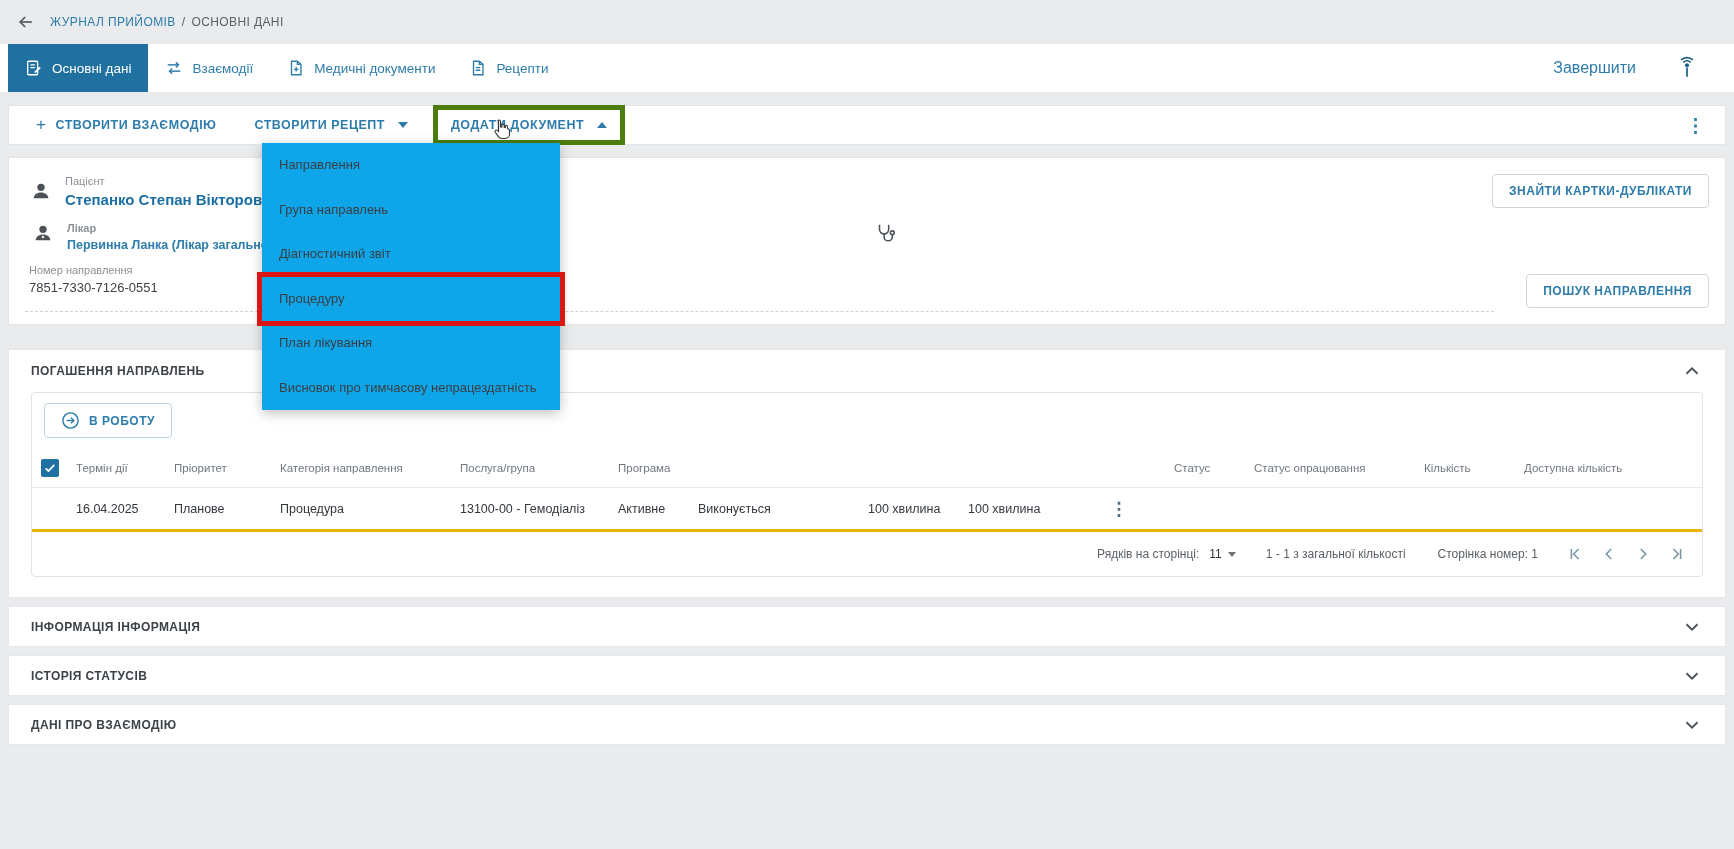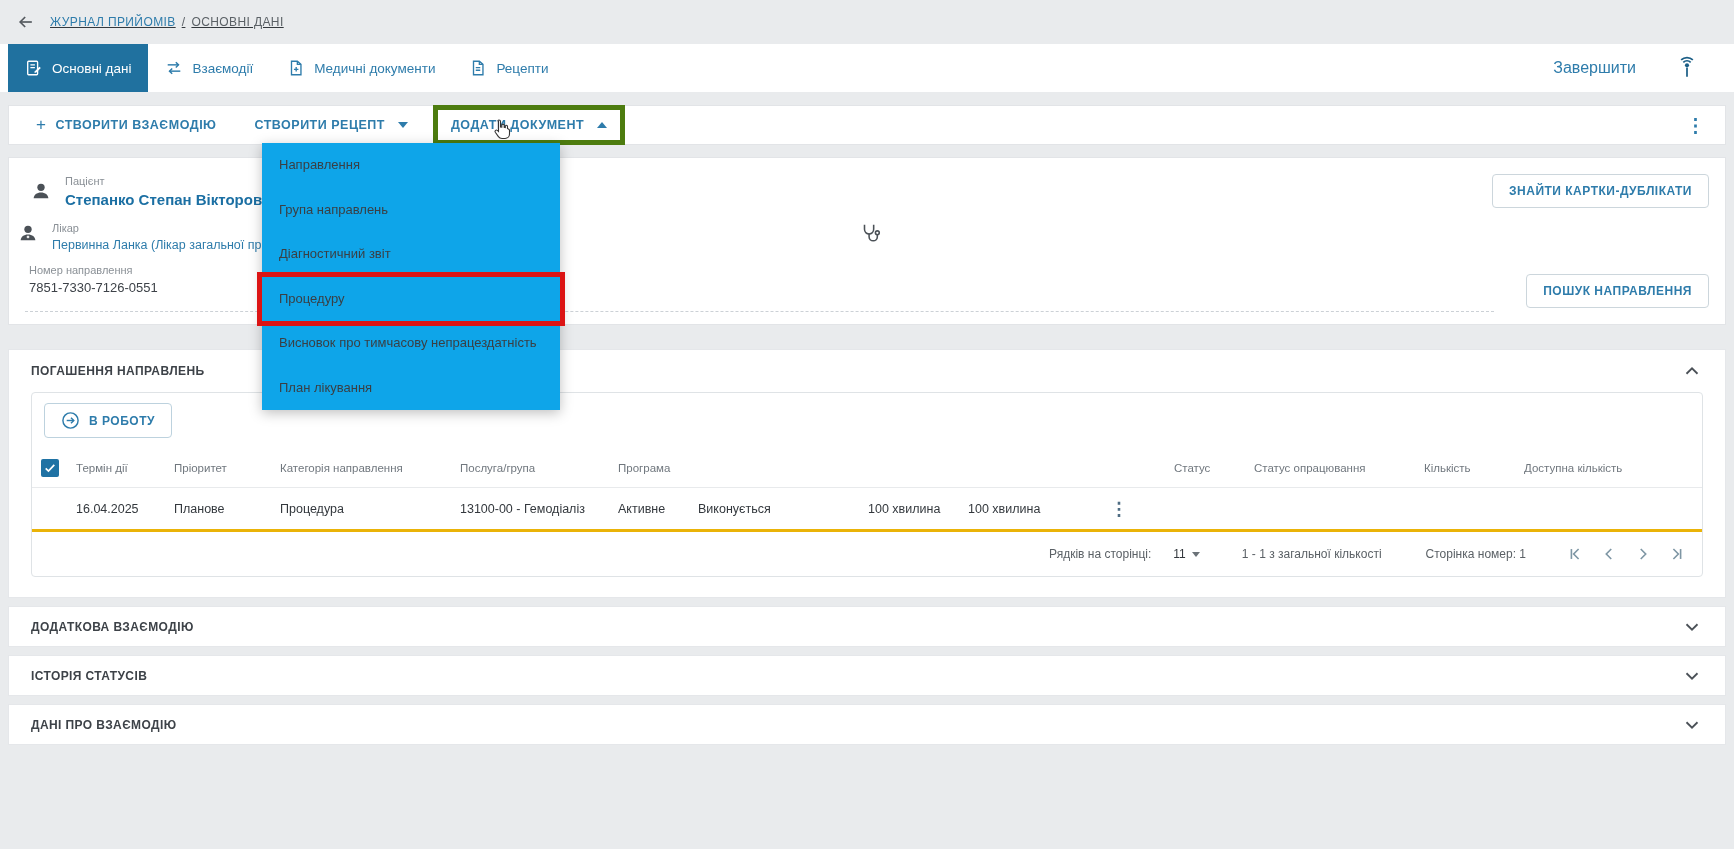--- a/index.html
+++ b/index.html
@@ -2,21 +2,21 @@
 <html><head>
 <meta charset="utf-8">
 <style>
   * { margin:0; padding:0; box-sizing:border-box; }
   html,body { width:1734px; height:849px; background:#e9ebed; font-family:"Liberation Sans",sans-serif; overflow:hidden; color:#33383d; }
   .page { position:relative; width:1734px; height:849px; }
 
   
   .topbar { height:36px; display:flex; align-items:center; padding:8px 16px 0 16px; gap:14px; }
   .back-btn { background:none; border:none; cursor:pointer; display:flex; align-items:center; }
-  .breadcrumb { font-size:12px; letter-spacing:.4px; display:flex; gap:6px;text-decoration:underline; }
+  .breadcrumb { font-size:12px; letter-spacing:.4px; display:flex; gap:6px; }
   .bc-link { color:#2e7cab; cursor:pointer; }
   .bc-sep, .bc-current { color:#5b6166; }
 
   
   .tabbar { margin-top:8px; height:48px; background:#fff; display:flex; align-items:stretch; padding-left:8px; }
   .tab { display:flex; align-items:center; gap:9px; padding:0 17px; font-size:13.5px; color:#2e7cab; cursor:pointer; white-space:nowrap; }
   .tab.active { background:#20719f; color:#fff; }
   .finish-link { margin-left:auto; align-self:center; font-size:16px; color:#2e7cab; cursor:pointer; }
   .broadcast { align-self:center; margin:0 34px 0 38px; cursor:pointer; display:flex; }
 
@@ -32,21 +32,21 @@
   .dots-btn { margin-left:auto; background:none; border:none; color:#2e7cab; font-size:19px; font-weight:bold; cursor:pointer; line-height:1; padding:4px 6px; }
 
   
   .dropdown { position:absolute; left:262px; top:143px; width:298px; background:#0ea5e9; box-shadow:0 3px 12px rgba(0,0,0,.25); z-index:20; }
   .dd-item { padding:14px 17px; font-size:13px; color:#3a3f44; cursor:pointer; line-height:16.5px; }
   .dd-item.annotated { outline:5px solid #dc1414; position:relative; z-index:2; }
 
   
   .patient-card { background:#fff; border:1px solid #e2e4e7; margin-top:12px; height:168px; }
   .p-row1 { display:flex; align-items:center; padding:16px 16px 4px 20px; }
-  .p-row2 { display:flex; padding:10px 16px 4px 7px; }
+  .p-row2 { display:flex; padding:10px 16px 4px 22px;font-weight:bold; }
   .p-row3 { display:flex; align-items:flex-end; padding:6px 16px 0 16px; }
   .info-icon { width:24px; display:flex; justify-content:center; margin-right:12px; flex:0 0 24px; }
   .p-label { font-size:11px; color:#8a9096; margin-bottom:4px; }
   .p-name { font-size:15px; font-weight:bold; color:#1b6fa3; }
   .p-value-link { font-size:12.5px; color:#2e7cab; }
   .p-doctor { display:flex; width:842px; }
   .p-visit { display:flex; }
   .outline-btn { border:1px solid #ccd6dc; background:#fff; border-radius:4px; color:#2e7cab; font-family:inherit; font-size:12px; font-weight:bold; letter-spacing:.5px; padding:9px 16px; cursor:pointer; white-space:nowrap; }
   .p-row1 .outline-btn { margin-left:auto; }
   .ref-block { flex:1; border-bottom:1px dashed #ccd1d6; padding:2px 0 16px 4px; margin-right:32px; }
@@ -76,21 +76,21 @@
   .col-4 { width:158px; }
   .col-5 { flex:1; }
   .col-6 { width:80px; }
   .col-7 { width:170px; }
   .col-8 { width:100px; }
   .col-9 { width:134px; }
   .col-act { width:44px; text-align:center; }
   .checkbox { width:18px; height:18px; background:#1f72a4; border-radius:2px; display:flex; align-items:center; justify-content:center; cursor:pointer; }
   .row-dots { background:none; border:none; color:#4f6d84; font-size:18px; font-weight:bold; cursor:pointer; line-height:1; }
 
-  .pagination { display:flex; align-items:center; justify-content:flex-end; height:44px; padding-right:16px; font-size:12px; color:#5b6166; gap:20px; }
+  .pagination { display:flex; align-items:center; justify-content:flex-end; height:44px; padding-right:16px; font-size:12px; color:#5b6166; gap:8px; }
   .pag-label { margin-right:2px; }
   .rows-select { display:flex; align-items:center; gap:6px; cursor:pointer; color:#33383d; margin-right:22px; }
   .rows-select .caret { width:0; height:0; border-left:4px solid transparent; border-right:4px solid transparent; border-top:5px solid #6b7278; }
   .pag-range { margin-right:24px; }
   .pag-page { margin-right:20px; }
   .pag-nav { display:flex; align-items:center; gap:16px; }
   .pag-nav button { background:none; border:none; cursor:pointer; display:flex; padding:0; }
 
   .cursor-overlay { position:absolute; left:492px; top:118px; z-index:50; pointer-events:none; }
 </style>
@@ -308,21 +308,21 @@
                   <path d="M6 4.5L11.5 10 6 15.5"></path>
                 </svg>
             </button>
           </span>
         </div>
       </div>
     </div>
 
     <div class="section bar">
       <div class="section-header">
-        <span class="section-title">ДОДАТКОВА ВЗАЄМОДІЮ</span>
+        <span class="section-title">ІНФОРМАЦІЯ ІНФОРМАЦІЯ</span>
         <svg width="22" height="22" viewBox="0 0 24 24" fill="none" stroke="#4b5157" stroke-width="2">
             <path d="M6 9l6 6 6-6"></path>
           </svg>
       </div>
     </div>
     <div class="section bar">
       <div class="section-header">
         <span class="section-title">ІСТОРІЯ СТАТУСІВ</span>
         <svg width="22" height="22" viewBox="0 0 24 24" fill="none" stroke="#4b5157" stroke-width="2">
             <path d="M6 9l6 6 6-6"></path>
@@ -338,22 +338,22 @@
       </div>
     </div>
 
   </div>
 
   <div class="dropdown">
     <div class="dd-item">Направлення</div>
     <div class="dd-item">Група направлень</div>
     <div class="dd-item">Діагностичний звіт</div>
     <div class="dd-item annotated">Процедуру</div>
+    <div class="dd-item">План лікування</div>
     <div class="dd-item">Висновок про тимчасову непрацездатність</div>
-    <div class="dd-item">План лікування</div>
   </div>
 
   <span class="cursor-overlay">
     <svg width="22" height="24" viewBox="0 0 22 24">
       <path d="M7 2c.9 0 1.5.7 1.5 1.5V9l1.3.2V7.3c0-.7.6-1.2 1.2-1.2s1.2.5 1.2 1.2v2l1.1.3V8.4c0-.6.5-1.1 1.1-1.1s1.1.5 1.1 1.1v2.1l.9.4c.7.3 1.1 1 1.1 1.7v3.5c0 2.4-2 4.4-4.4 4.4h-3.1c-1.5 0-2.8-.7-3.6-1.9l-3.1-4.4c-.4-.6-.3-1.4.3-1.9.5-.4 1.3-.3 1.8.1l1.1 1V3.5C5.5 2.7 6.1 2 7 2z" fill="#fff" stroke="#333" stroke-width="1.1"></path>
     </svg>
   </span>
 
 </div>
 

